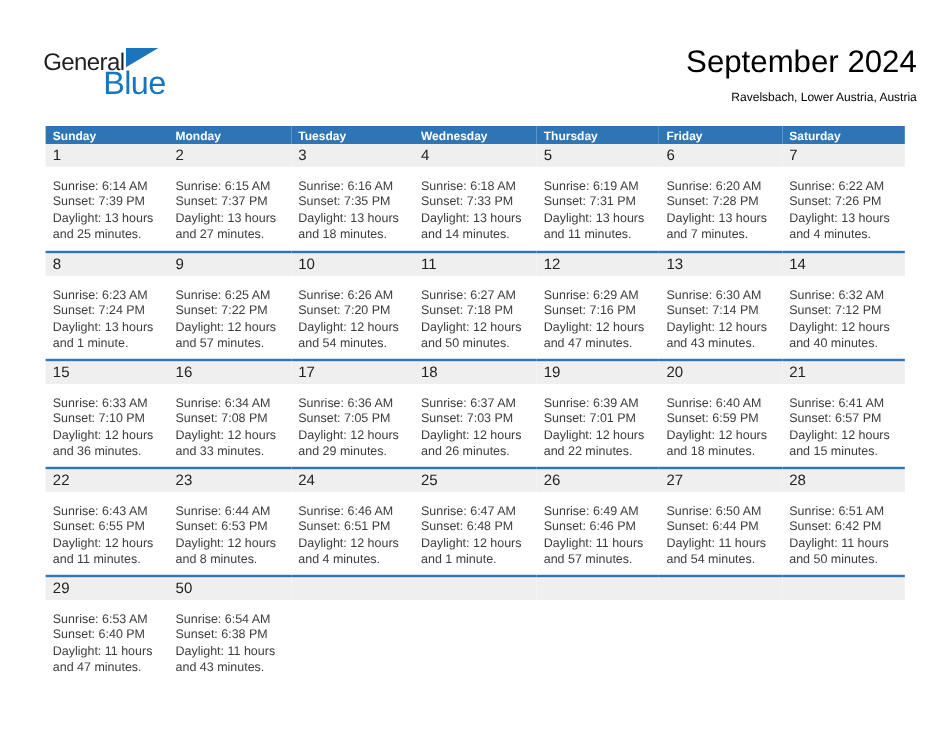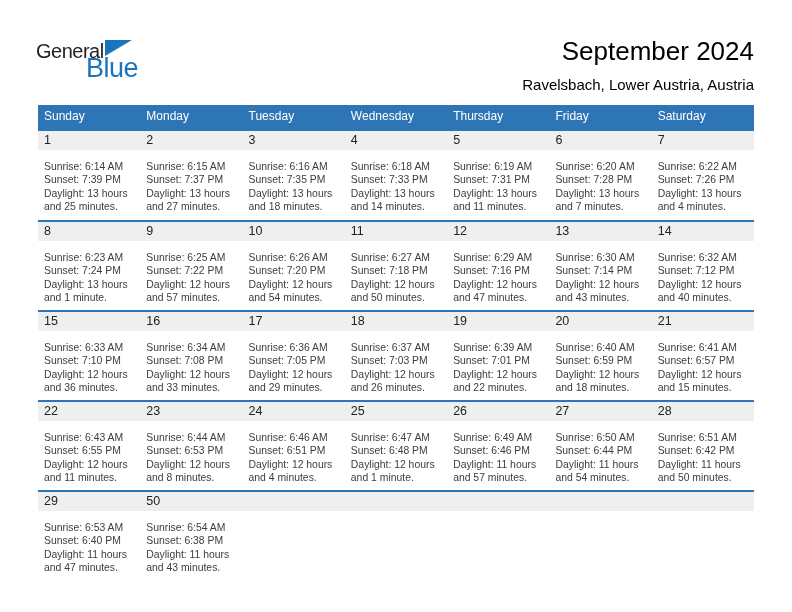--- a/index.html
+++ b/index.html
@@ -20,28 +20,28 @@
   
   .logo{position:absolute;left:36px;top:40px;line-height:1;}
   .logo-top{white-space:nowrap;}
   .logo-general{font-size:20px;letter-spacing:-0.5px;color:var(--logo-dark);}
   .logo-triangle{display:inline-block;width:0;height:0;
     border-top:16px solid var(--logo-blue);border-right:27px solid transparent;
     margin-left:1px;vertical-align:2px;}
   .logo-blue{margin-left:50px;margin-top:-6px;font-size:27px;letter-spacing:-0.5px;color:var(--logo-blue);}
 
   
-  .title-block{position:absolute;right:38px;top:36px;text-align:right;}
+  .title-block{position:absolute;right:28px;top:36px;text-align:right;}
   .month-title{font-size:26px;color:#000000;}
-  .location{font-size:15px;margin-top:9px;color:#000000;}
+  .location{font-size:10px;margin-top:9px;color:#000000;}
 
   
   table.cal{position:absolute;left:38px;top:105px;width:716px;border-collapse:collapse;table-layout:fixed;}
-  table.cal thead th{background:var(--header-bg);color:var(--header-text);font-weight:400;
-    font-size:12px;text-align:left;padding:4px 2px 8px 6px;}
+  table.cal thead th{background:var(--header-bg);color:var(--header-text);font-weight:700;
+    font-size:10px;text-align:left;padding:4px 2px 0 6px;}
   table.cal tbody td{vertical-align:top;height:90px;padding:0;}
   table.cal tbody tr + tr td{border-top:2px solid var(--divider);}
   .daynum{background:var(--day-band);font-size:12.5px;color:var(--day-number);
     padding:2px 2px 3px 6px;min-height:19px;}
   .cell-lines{padding:10px 2px 0 6px;font-size:10.4px;line-height:13.4px;color:var(--body-text);}
 </style>
 </head>
 <body>
 
 <div class="page">

